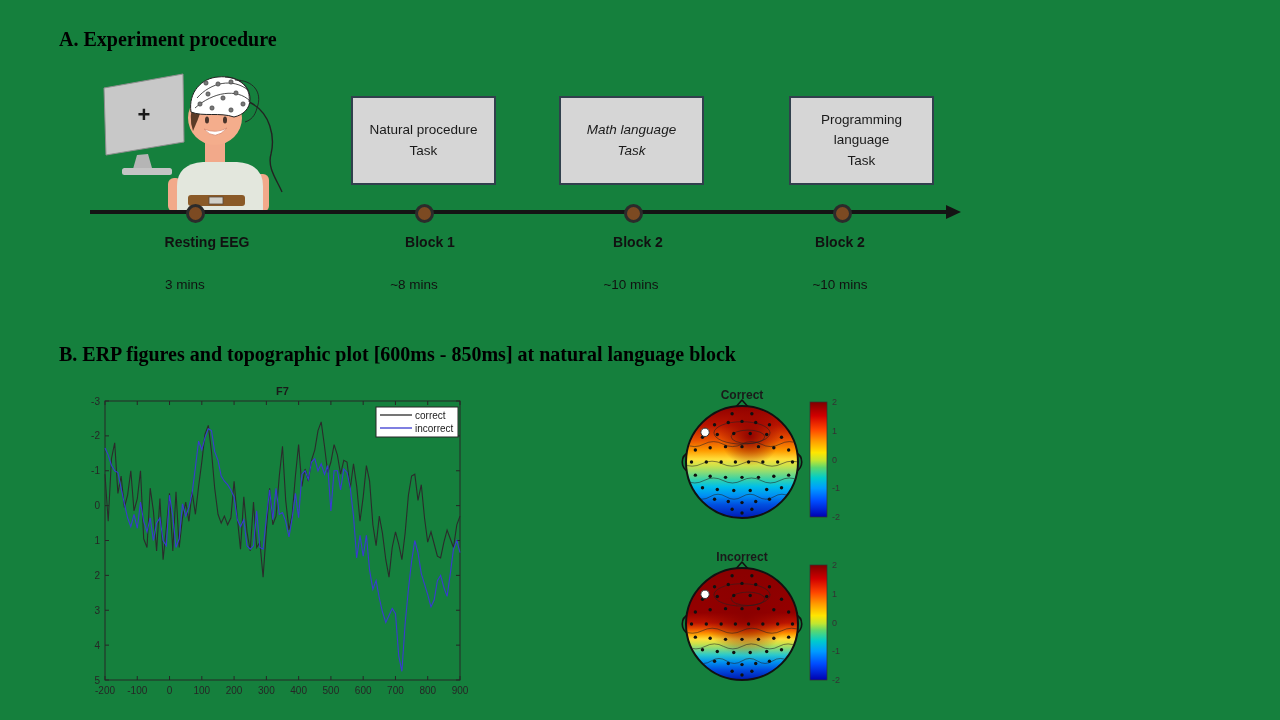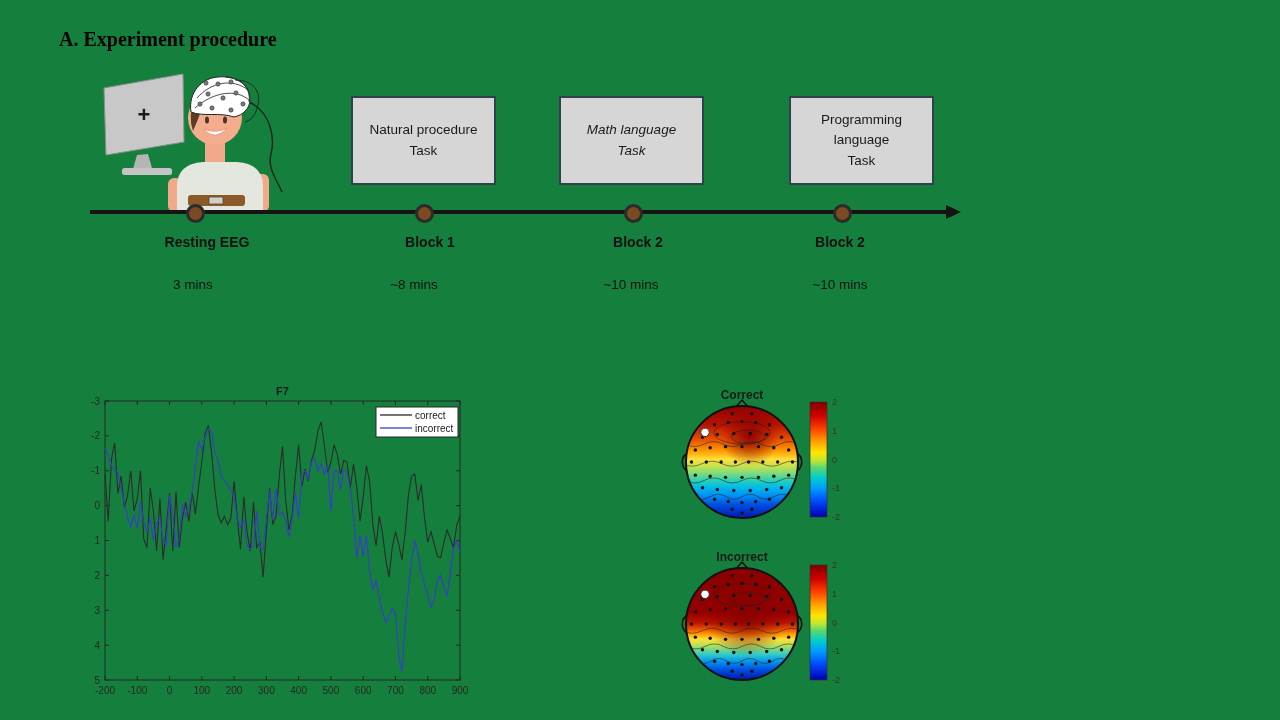--- a/index.html
+++ b/index.html
@@ -93,25 +93,26 @@
   <div class="abs tl-dot" style="left:186px;"></div>
   <div class="abs tl-dot" style="left:415px;"></div>
   <div class="abs tl-dot" style="left:624px;"></div>
   <div class="abs tl-dot" style="left:833px;"></div>
 
   <div class="abs tl-label" style="left:137px;">Resting EEG</div>
   <div class="abs tl-label" style="left:360px;">Block 1</div>
   <div class="abs tl-label" style="left:568px;">Block 2</div>
   <div class="abs tl-label" style="left:770px;">Block 2</div>
 
-  <div class="abs tl-dur" style="left:123px;">3 mins</div>
+  <div class="abs tl-dur" style="left:115px;">3 mins</div>
   <div class="abs tl-dur" style="left:344px;">~8 mins</div>
   <div class="abs tl-dur" style="left:561px;">~10 mins</div>
   <div class="abs tl-dur" style="left:770px;">~10 mins</div>
 
+  <div class="abs panel-title" style="left:59px;top:343px;">B. ERP figures and topographic plot [600ms - 850ms] at natural language block</div>
 
   <svg id="erp-svg" class="abs" style="left:85px;top:385px;" width="395" height="335" viewBox="0 0 395 335">
       <g>
         <rect x="20" y="16" width="355" height="279" fill="none" stroke="#262626" stroke-width="1"></rect>
         <line x1="20" y1="295" x2="20" y2="291" stroke="#262626" stroke-width="1"></line>
         <line x1="20" y1="16" x2="20" y2="20" stroke="#262626" stroke-width="1"></line>
         <text x="20" y="309" font-size="10" fill="#262626" text-anchor="middle">-200</text>
         <line x1="52.27272727272727" y1="295" x2="52.27272727272727" y2="291" stroke="#262626" stroke-width="1"></line>
         <line x1="52.27272727272727" y1="16" x2="52.27272727272727" y2="20" stroke="#262626" stroke-width="1"></line>
         <text x="52.27272727272727" y="309" font-size="10" fill="#262626" text-anchor="middle">-100</text>

